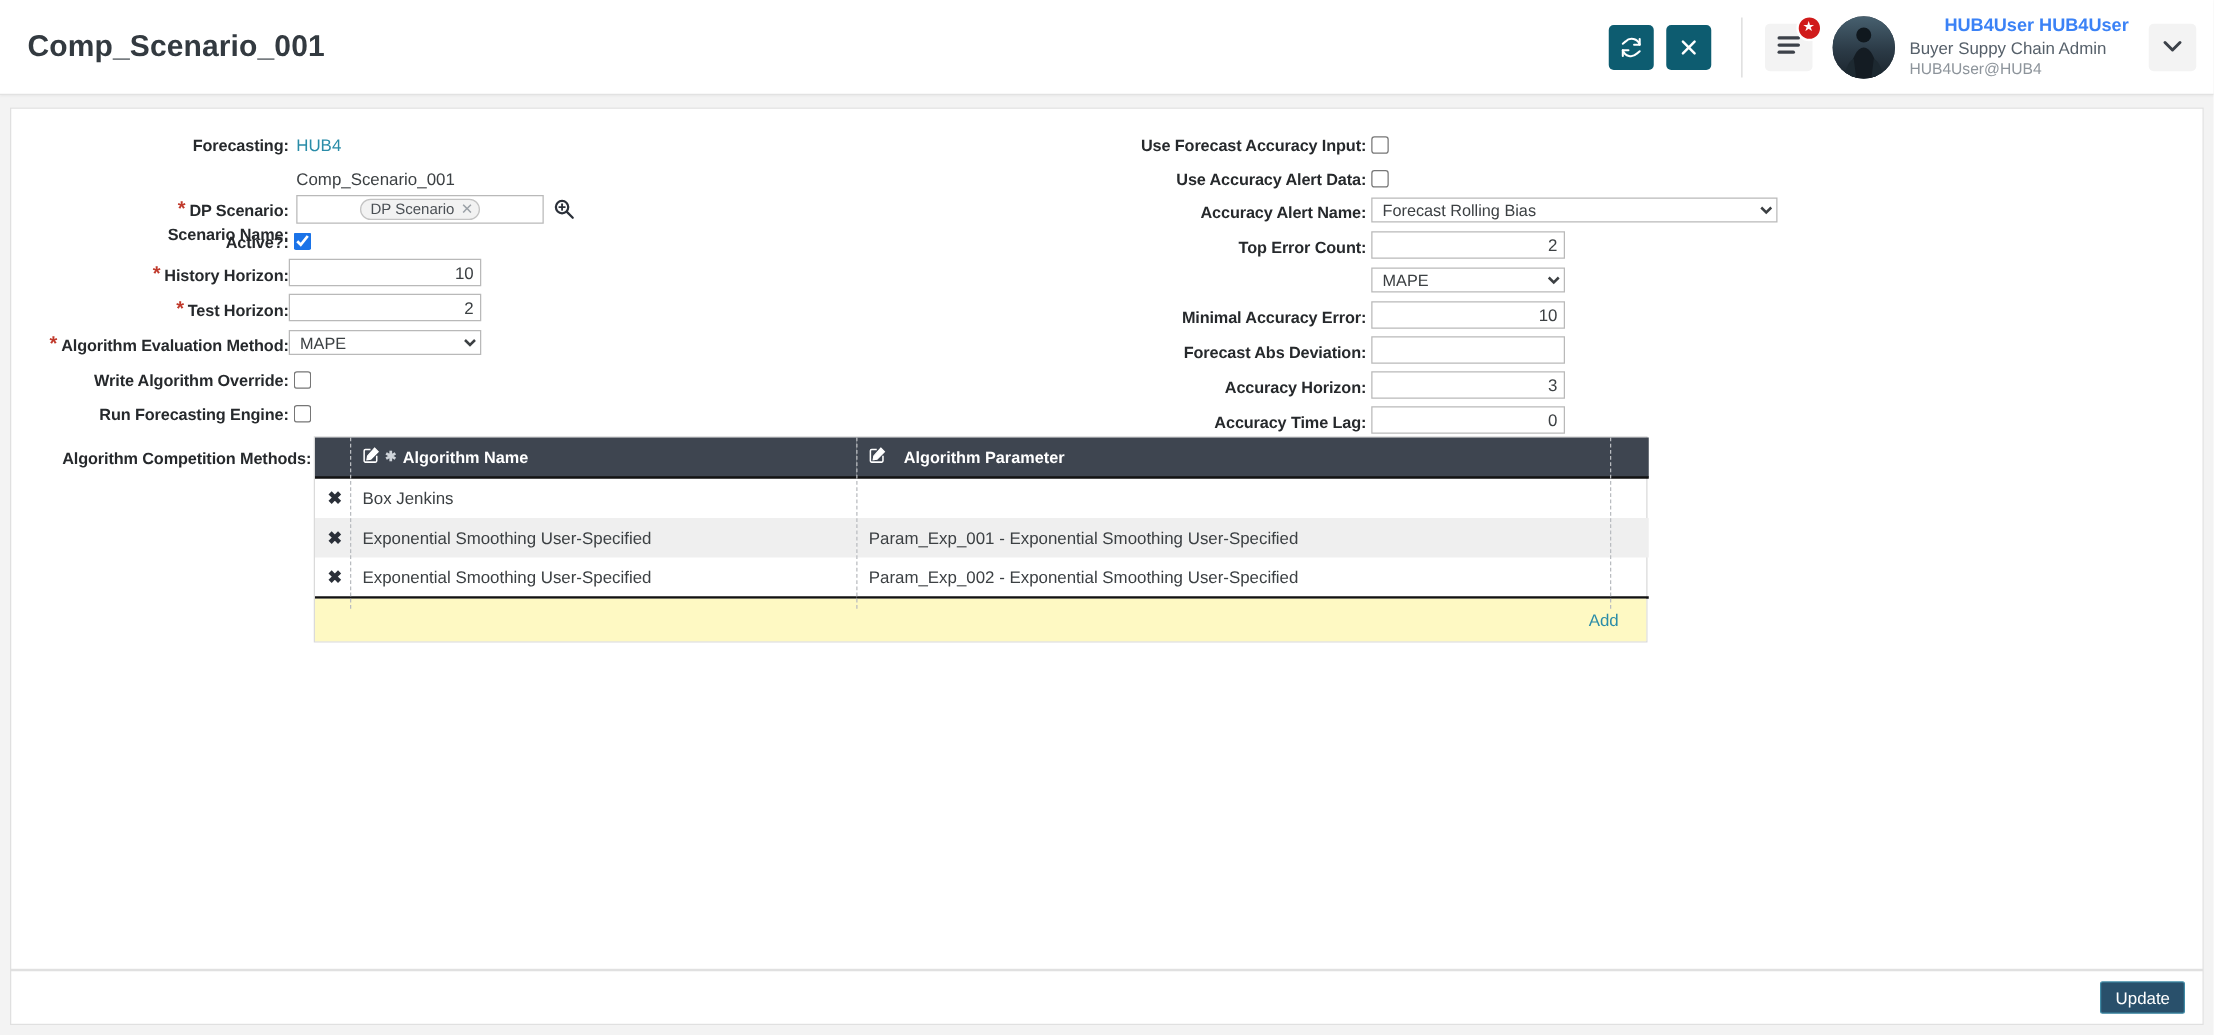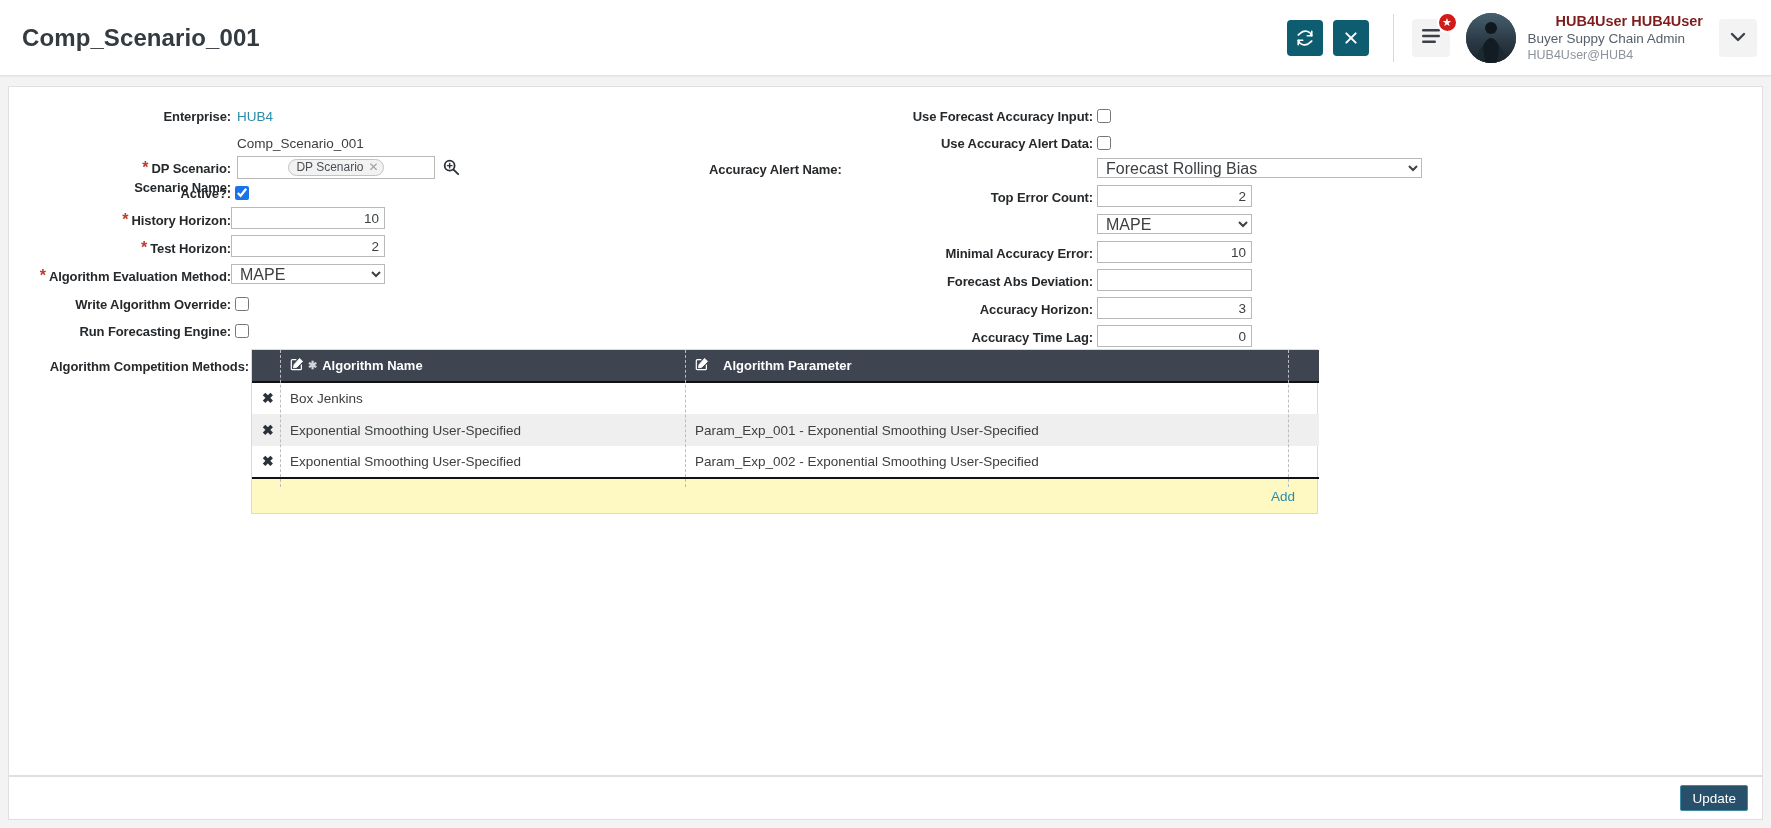--- a/index.html
+++ b/index.html
@@ -77,21 +77,21 @@
   .avatar {
     width: 50px; height: 50px;
     border-radius: 50%;
     overflow: hidden;
     background: #2c3a46;
     margin-right: 12px;
     flex: 0 0 auto;
   }
   .avatar svg { display: block; }
   .userinfo { line-height: 1.28; padding-right: 10px; }
-  .user-name { font-size: 14.5px; font-weight: bold; color: #7f1d1d; white-space: nowrap; margin-left: 28px; }
+  .user-name { font-size: 14.5px; font-weight: bold; color: #3b82f6; white-space: nowrap; margin-left: 28px; }
   .user-role { font-size: 13.5px; color: #56606a; white-space: nowrap; }
   .user-email { font-size: 12.5px; color: #8d949b; white-space: nowrap; }
   .caret-btn {
     width: 38px; height: 38px;
     background: #f3f3f3;
     border: none; border-radius: 4px;
     display: flex; align-items: center; justify-content: center;
     cursor: pointer; margin-left: 6px;
   }
 
@@ -132,21 +132,21 @@
     color: #3c4043;
     padding: 0 5px;
     text-align: right;
     outline: none;
   }
   .sel {
     height: 20px;
     border: 1px solid #b9b9b9;
     background: #fff;
     font-family: "Liberation Sans", sans-serif;
-    font-size: 16px;
+    font-size: 13px;
     color: #3c4043;
     padding: 0 4px;
     outline: none;
     cursor: pointer;
   }
   .cbx {
     width: 14px; height: 14px;
     margin: 0;
     cursor: pointer;
     accent-color: #1a73e8;
@@ -325,21 +325,21 @@
             <polyline points="2 2 8 8 14 2"></polyline>
           </svg>
         </span>
       </button>
     </div>
   </div>
 
   <div class="content">
 
     <div class="form-row" style="left:0; top:18px; width:222px; justify-content:flex-end;">
-      <span class="lbl">Enterprise:</span>
+      <span class="lbl">Forecasting:</span>
     </div>
     <div class="form-row" style="left:222px; top:18px;">
       <span class="val-link">HUB4</span>
     </div>
 
     <div class="form-row" style="left:0; top:45px; width:222px; justify-content:flex-end;margin-top:44px;">
       <span class="lbl">Scenario Name:</span>
     </div>
     <div class="form-row" style="left:222px; top:45px;">
       <span class="val-static">Comp_Scenario_001</span>
@@ -424,21 +424,21 @@
       <input type="checkbox" class="cbx" style="">
     </div>
 
     <div class="form-row" style="left:700px; top:45px; width:384px; justify-content:flex-end;">
       <span class="lbl">Use Accuracy Alert Data:</span>
     </div>
     <div class="form-row" style="left:1088px; top:45px;">
       <input type="checkbox" class="cbx" style="">
     </div>
 
-    <div class="form-row" style="left:700px; top:71px; width:384px; ">
+    <div class="form-row" style="left:700px; top:71px; width:384px; justify-content:flex-end;">
       <span class="lbl">Accuracy Alert Name:</span>
     </div>
     <div class="form-row" style="left:1088px; top:70px;">
       <select class="sel" style="width:325px;">
         <option>Forecast Rolling Bias</option>
       </select>
     </div>
 
     <div class="form-row" style="left:700px; top:99px; width:384px; justify-content:flex-end;">
       <span class="lbl">Top Error Count:</span>

